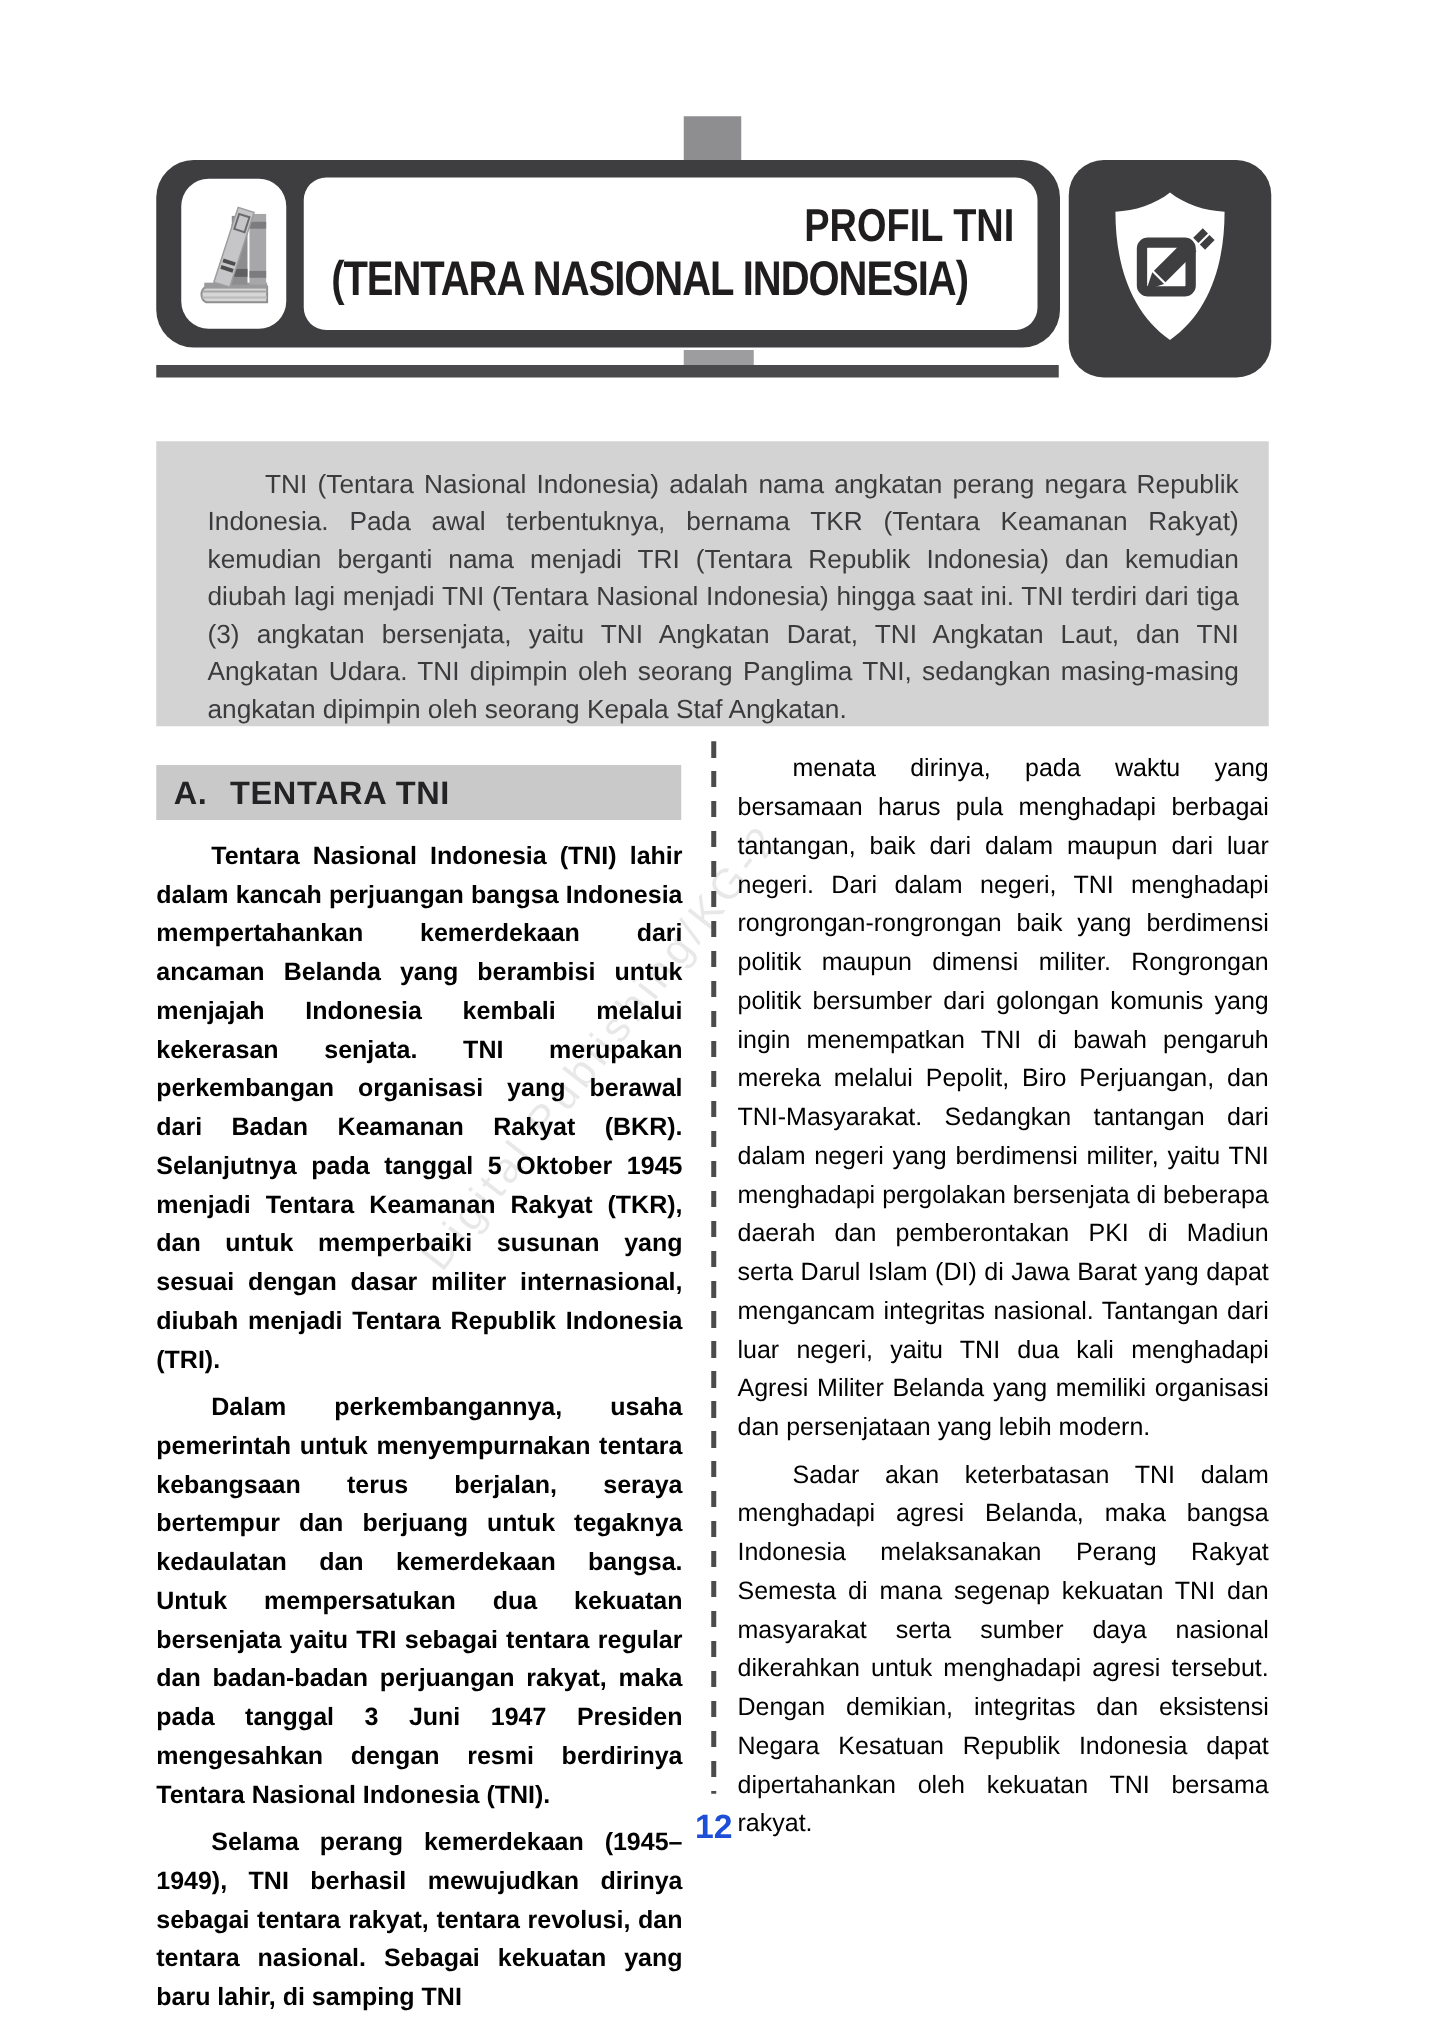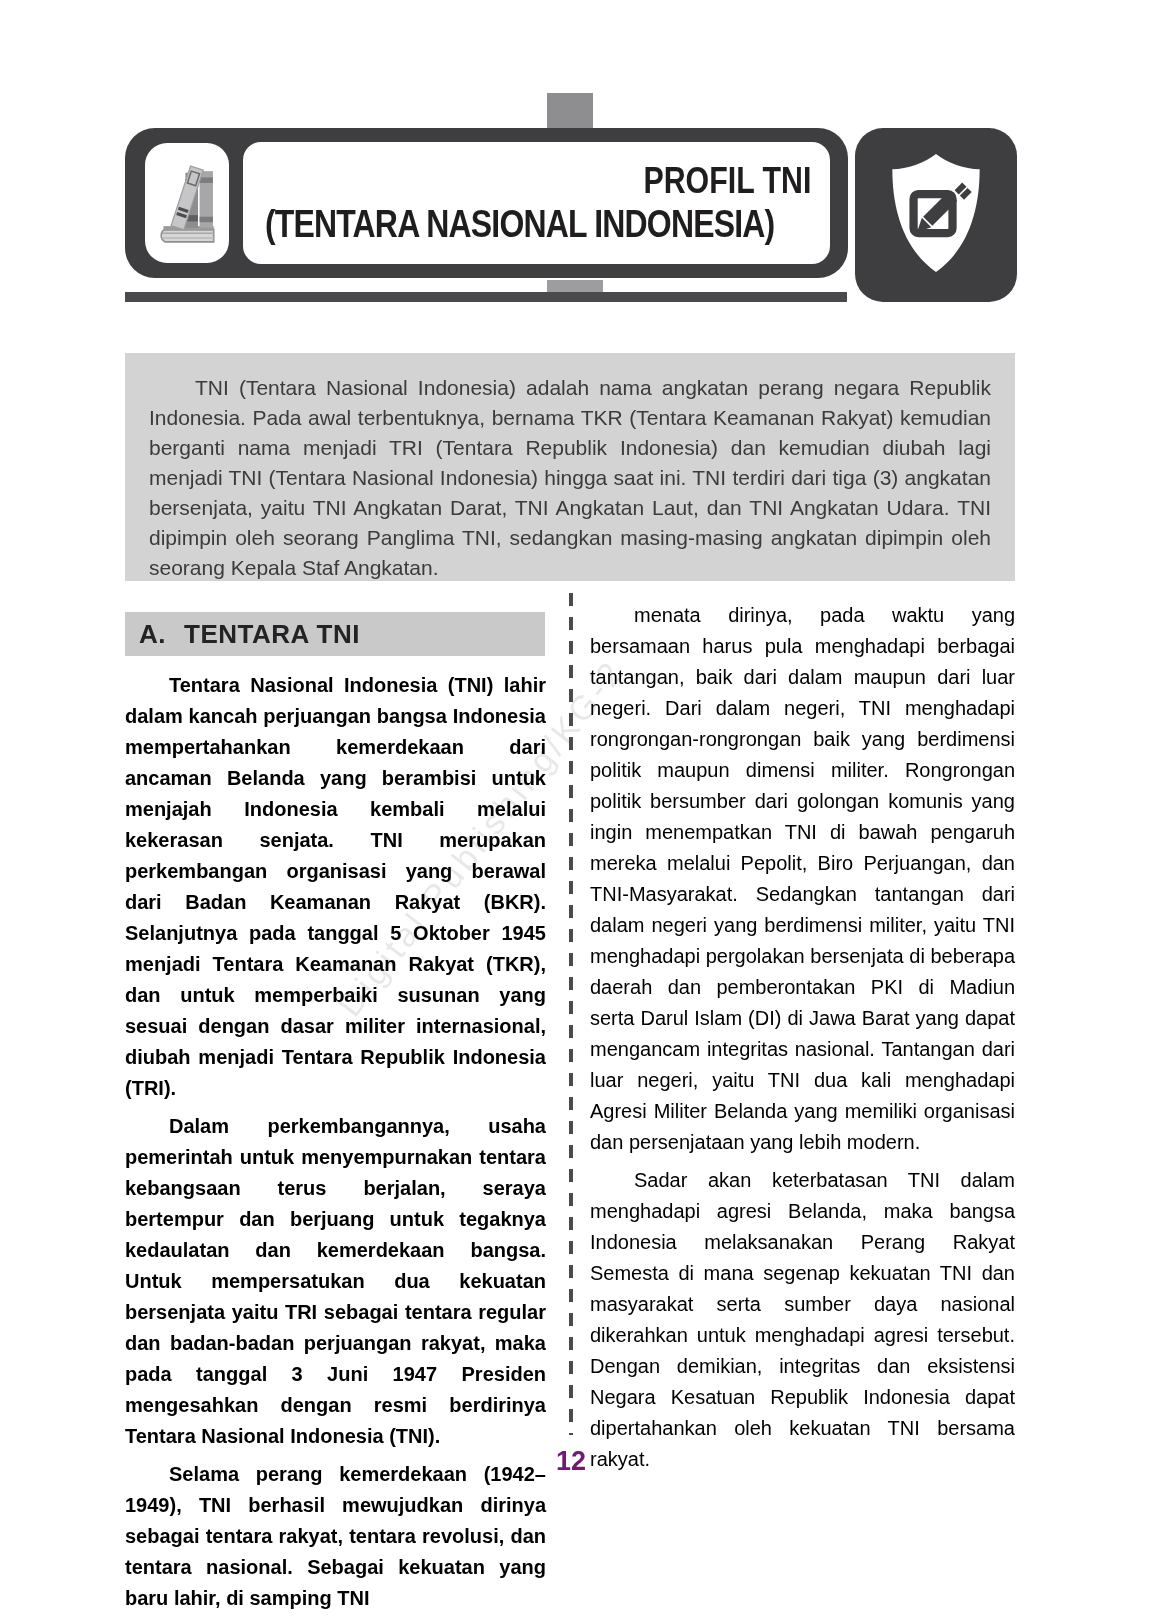--- a/index.html
+++ b/index.html
@@ -38,21 +38,21 @@
   .shield-box{
     position:absolute;left:855px;top:128px;width:162px;height:174px;
     background:#3e3e40;border-radius:28px;
     display:flex;align-items:center;justify-content:center;
   }
   .header-bar{position:absolute;left:125px;top:292px;width:722px;height:10px;background:#4a4a4c;}
   
   .intro-box{
     position:absolute;left:125px;top:353px;width:890px;height:228px;
     background:#d3d3d4;
-    box-sizing:border-box;padding:20px 24px 0 24px;
+    box-sizing:border-box;padding:20px 24px 0 41px;
   }
   .intro-text{
     font-size:21px;line-height:30px;color:#3b3b3d;
     text-align:justify;text-indent:46px;margin:0;
   }
   
   .watermark{
     position:absolute;left:330px;top:1000px;width:600px;
     transform:rotate(-52deg);transform-origin:left top;
     font-size:34px;letter-spacing:4px;color:rgba(110,110,115,0.16);
@@ -77,21 +77,21 @@
     text-align:justify;text-indent:44px;
     margin:0 0 7px 0;
   }
   .divider{
     position:absolute;left:569px;top:593px;width:4px;height:842px;
     background:repeating-linear-gradient(to bottom,#4b4b4d 0px,#4b4b4d 13px,transparent 13px,transparent 24px);
   }
   
   .page-number{
     position:absolute;left:543px;top:1446px;width:56px;
-    text-align:center;font-size:27px;font-weight:700;color:#701a75;
+    text-align:center;font-size:27px;font-weight:700;color:#1d4ed8;
   }
 </style>
 </head>
 <body>
 
 <div class="page">
 
   <div class="tab-top"></div>
   <div class="tab-mid"></div>
 
@@ -158,21 +158,21 @@
   <div class="watermark">Digital Publishing/KG-2</div>
 
   <div class="section-heading">
     <span class="hlabel">A.</span>
     <span>TENTARA TNI</span>
   </div>
 
   <div class="col-left">
     <p>Tentara Nasional Indonesia (TNI) lahir dalam kancah perjuangan bangsa Indonesia mempertahankan kemerdekaan dari ancaman Belanda yang berambisi untuk menjajah Indonesia kembali melalui kekerasan senjata. TNI merupakan perkembangan organisasi yang berawal dari Badan Keamanan Rakyat (BKR). Selanjutnya pada tanggal 5 Oktober 1945 menjadi Tentara Keamanan Rakyat (TKR), dan untuk memperbaiki susunan yang sesuai dengan dasar militer internasional, diubah menjadi Tentara Republik Indonesia (TRI).</p>
     <p>Dalam perkembangannya, usaha pemerintah untuk menyempurnakan tentara kebangsaan terus berjalan, seraya bertempur dan berjuang untuk tegaknya kedaulatan dan kemerdekaan bangsa. Untuk mempersatukan dua kekuatan bersenjata yaitu TRI sebagai tentara regular dan badan-badan perjuangan rakyat, maka pada tanggal 3 Juni 1947 Presiden mengesahkan dengan resmi berdirinya Tentara Nasional Indonesia (TNI).</p>
-    <p>Selama perang kemerdekaan (1942–1949), TNI berhasil mewujudkan dirinya sebagai tentara rakyat, tentara revolusi, dan tentara nasional. Sebagai kekuatan yang baru lahir, di samping TNI</p>
+    <p>Selama perang kemerdekaan (1945–1949), TNI berhasil mewujudkan dirinya sebagai tentara rakyat, tentara revolusi, dan tentara nasional. Sebagai kekuatan yang baru lahir, di samping TNI</p>
   </div>
 
   <div class="divider"></div>
 
   <div class="col-right">
     <p>menata dirinya, pada waktu yang bersamaan harus pula menghadapi berbagai tantangan, baik dari dalam maupun dari luar negeri. Dari dalam negeri, TNI menghadapi rongrongan-rongrongan baik yang berdimensi politik maupun dimensi militer. Rongrongan politik bersumber dari golongan komunis yang ingin menempatkan TNI di bawah pengaruh mereka melalui Pepolit, Biro Perjuangan, dan TNI-Masyarakat. Sedangkan tantangan dari dalam negeri yang berdimensi militer, yaitu TNI menghadapi pergolakan bersenjata di beberapa daerah dan pemberontakan PKI di Madiun serta Darul Islam (DI) di Jawa Barat yang dapat mengancam integritas nasional. Tantangan dari luar negeri, yaitu TNI dua kali menghadapi Agresi Militer Belanda yang memiliki organisasi dan persenjataan yang lebih modern.</p>
     <p>Sadar akan keterbatasan TNI dalam menghadapi agresi Belanda, maka bangsa Indonesia melaksanakan Perang Rakyat Semesta di mana segenap kekuatan TNI dan masyarakat serta sumber daya nasional dikerahkan untuk menghadapi agresi tersebut. Dengan demikian, integritas dan eksistensi Negara Kesatuan Republik Indonesia dapat dipertahankan oleh kekuatan TNI bersama rakyat.</p>
   </div>
 
   <div class="page-number">12</div>

